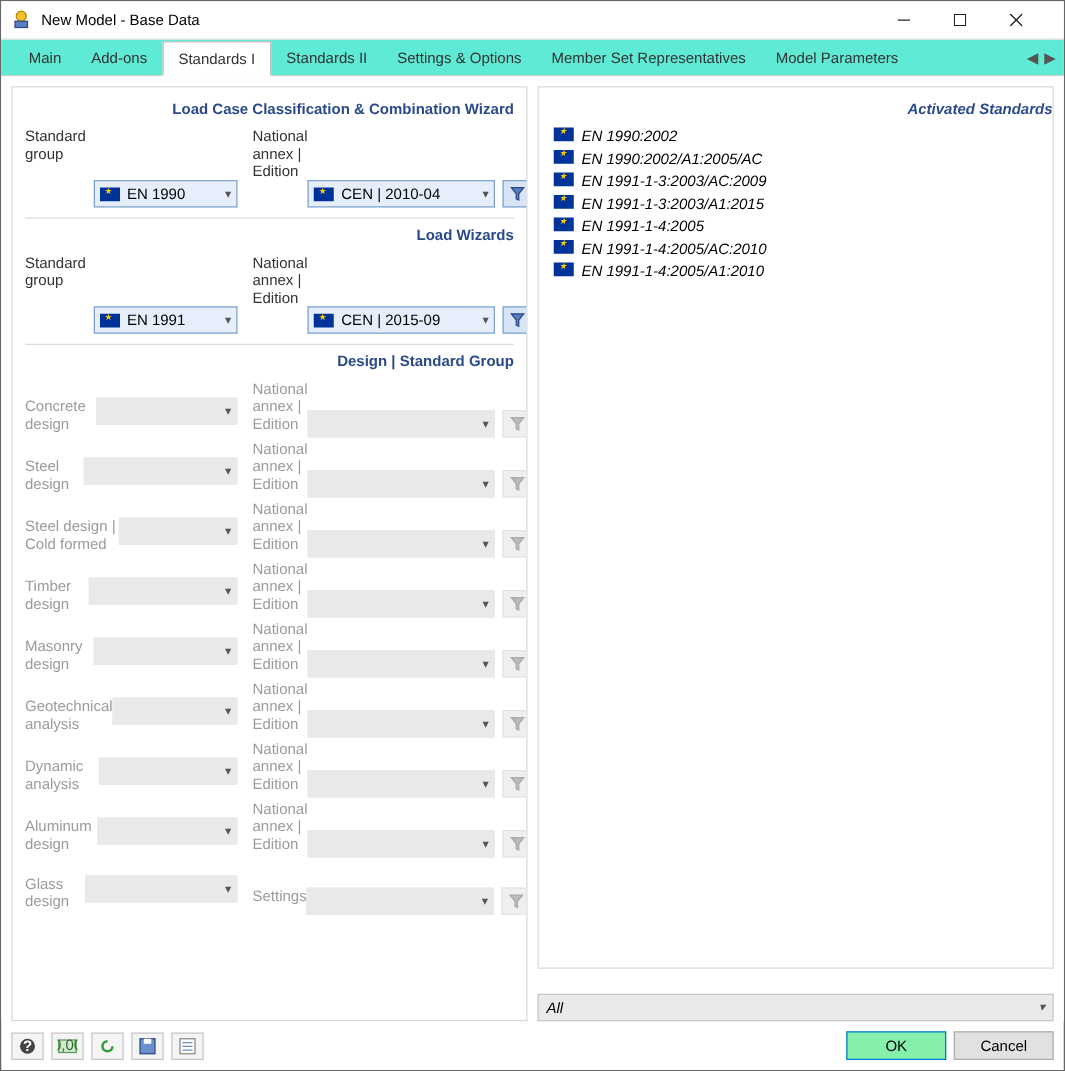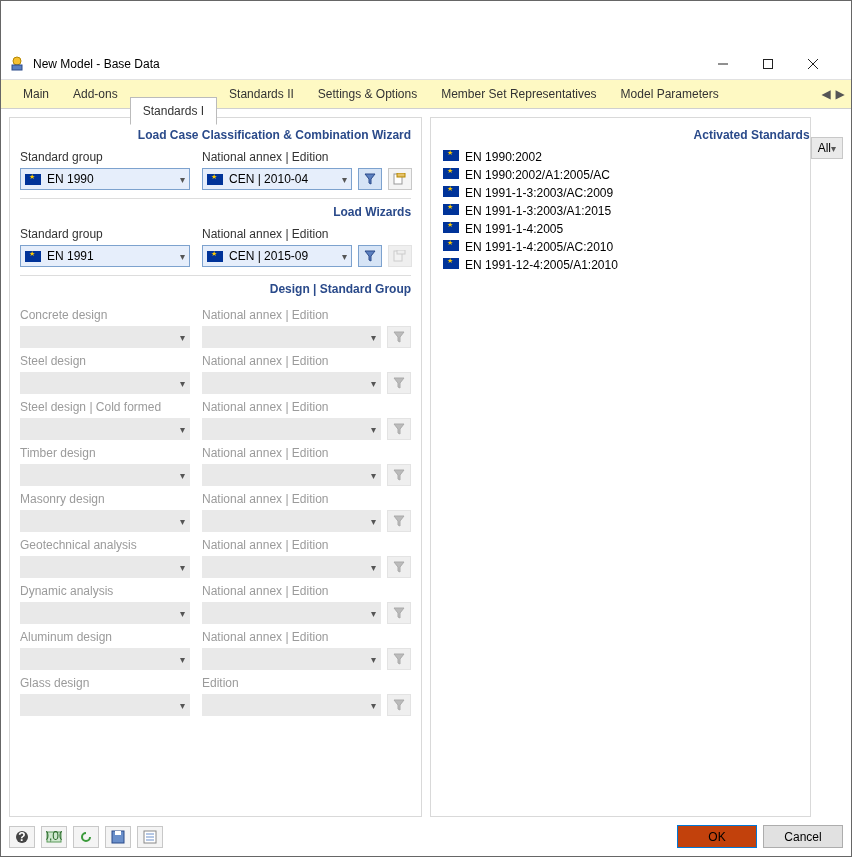--- a/index.html
+++ b/index.html
@@ -1,48 +1,48 @@
 <!DOCTYPE html>
 <html><head>
 <meta charset="utf-8">
 <style>
 * { box-sizing: border-box; margin: 0; padding: 0; font-family: "Segoe UI", Tahoma, sans-serif; font-size: 12px; }
 body { background: #fff; width: 852px; height: 857px; overflow: hidden; }
 
 .window { border: 1px solid #666; display: flex; flex-direction: column; height: 857px; }
-.titlebar { display: flex; align-items: center; height: 30px; padding: 0 16px 0 8px; background: #fff; margin-top: 48px; }
+.titlebar { display: flex; align-items: center; height: 30px; padding: 0 16px 0 8px; background: #fff; }
 .titlebar .title { flex: 1; font-size: 12px; }
 .titlebar .app-icon { width: 16px; height: 16px; margin-right: 8px; display:flex; align-items:center; justify-content:center; }
 .win-btn { width: 45px; height: 30px; display: flex; align-items: center; justify-content: center; color:#222; }
 
-.tabbar { display: flex; align-items: center; background: #fef9c3; border-top:1px solid #e1e1e1; border-bottom:1px solid #d0d0d0; height: 30px; padding-left: 10px; }
+.tabbar { display: flex; align-items: center; background: #5eead4; border-top:1px solid #e1e1e1; border-bottom:1px solid #d0d0d0; height: 30px; padding-left: 10px; }
 .tab { padding: 0 12px; height: 100%; display: flex; align-items: center; color:#333; cursor:default; }
-.tab.active { background:#fff; border:1px solid #bbb; border-bottom:1px solid #fff; position:relative; top:17px; }
+.tab.active { background:#fff; border:1px solid #bbb; border-bottom:1px solid #fff; position:relative; top:1px; }
 .tab-scroll { margin-left: auto; display:flex; align-items:center; padding-right:4px; }
 .tab-scroll span { width:14px; text-align:center; color:#555;}
 
 .body { flex:1; display:flex; padding: 8px 8px 0 8px; background:#fff; gap:8px; }
 .left-pane { flex: 1 1 50%; border:1px solid #d9d9d9; padding: 6px 10px 10px 10px; overflow:hidden; }
-.right-pane { flex: 1 1 50%; display:flex; flex-direction:row; }
+.right-pane { flex: 1 1 50%; display:flex; flex-direction:column;font-style:italic; }
 .right-list { border:1px solid #d9d9d9; flex:1; padding: 6px 0 4px 10px; }
 .right-filter { margin-top:20px; }
 
 .section-title { color:#2a4a8a; font-weight:600; margin: 4px 0 8px 0; text-align: right; }
 .section-sep { border:0; border-top:1px solid #ddd; margin: 8px 0 6px 0; }
 
 .row { display:flex; gap:12px; margin-bottom: 4px; }
-.col { display:flex; flex-direction:column; }
+.col { display:flex; flex-direction:row; }
 .col-left { width: 170px; }
 .col-right { flex:1; display:flex; align-items:flex-end; gap:6px; }
 
 .label { color:#333; margin-bottom:4px; }
 .label.disabled { color:#9b9b9b; }
 
 .combo { display:flex; align-items:center; background:#eaeaea; border:1px solid #c8c8c8; height:22px; padding:0 4px 0 4px; width: 170px; }
-.combo.active { background:#e6eefb; border:1px solid #7da2ce; }
+.combo.active { background:#e6eefb; border:1px solid #7da2ce;margin-top:42px; }
 .combo.disabled { background:#e9e9e9; border:1px solid #e9e9e9; }
 .combo .flag { width:16px; height:11px; background:#003399; position:relative; margin-right:6px; flex-shrink:0;}
 .combo .flag::after { content:"★"; color:#fc0; font-size:7px; position:absolute; left:4px; top:-1px;}
 .combo .val { flex:1; white-space:nowrap; overflow:hidden; text-overflow:ellipsis; }
 .combo .caret { color:#555; font-size:10px; padding-left:4px;}
 .combo.wide { width: 150px; }
 
 .icon-btn { width:24px; height:22px; border:1px solid #c8c8c8; background:#f4f4f4; display:flex; align-items:center; justify-content:center; color:#555;}
 .icon-btn.active { background:#d6e4f6; border-color:#7da2ce;}
 .icon-btn.disabled { background:#efefef; color:#bbb; border-color:#e3e3e3;}
@@ -55,21 +55,21 @@
 .std-item .flag::after { content:"★"; color:#fc0; font-size:7px; position:absolute; left:4px; top:-1px;}
 
 .filter-combo { display:flex; align-items:center; background:#eaeaea; border:1px solid #c8c8c8; height:22px; padding:0 6px; width:100%; }
 .filter-combo .val { flex:1; }
 .filter-combo .caret { color:#555; font-size:10px; }
 
 .footer { display:flex; align-items:center; padding:8px; gap:6px; }
 .foot-btn { width:26px; height:22px; border:1px solid #c8c8c8; background:#f4f4f4; display:flex; align-items:center; justify-content:center; }
 .spacer { flex:1; }
 .dlg-btn { width:80px; height:23px; border:1px solid #adadad; background:#e1e1e1; display:flex; align-items:center; justify-content:center; }
-.dlg-btn.primary { border:1px solid #0078d7; background:#c2410c; }
+.dlg-btn.primary { border:1px solid #0078d7; background:#86efac; }
 
 svg { display:block; }
 </style>
 </head>
 <body>
 
 <div class="window">
 
   <div class="titlebar">
     <span class="app-icon">
@@ -372,21 +372,21 @@
           </div>
           <div class="row">
             <div class="col col-left">
               <div class="label disabled">Glass design</div>
               <div class="combo disabled">
                 <span class="val"></span>
                 <span class="caret">▾</span>
               </div>
             </div>
             <div class="col" style="flex:1">
-              <div class="label disabled">Edition</div>
+              <div class="label disabled">Settings</div>
               <div class="col-right">
                 <div class="combo disabled wide" style="flex:1">
                   <span class="val"></span>
                   <span class="caret">▾</span>
                 </div>
                 <div class="icon-btn disabled">
                   <svg width="12" height="12">
                     <path d="M1 1h10L7 6v5l-2-1V6z" fill="#bbb" stroke="#aaa"></path>
                   </svg>
                 </div>
@@ -420,21 +420,21 @@
             <div class="std-item">
               <span class="flag"></span>
               <span>EN 1991-1-4:2005</span>
             </div>
             <div class="std-item">
               <span class="flag"></span>
               <span>EN 1991-1-4:2005/AC:2010</span>
             </div>
             <div class="std-item">
               <span class="flag"></span>
-              <span>EN 1991-12-4:2005/A1:2010</span>
+              <span>EN 1991-1-4:2005/A1:2010</span>
             </div>
           </div>
       </div>
       <div class="right-filter">
         <div class="filter-combo">
           <span class="val">All</span>
           <span class="caret">▾</span>
         </div>
       </div>
     </div>

